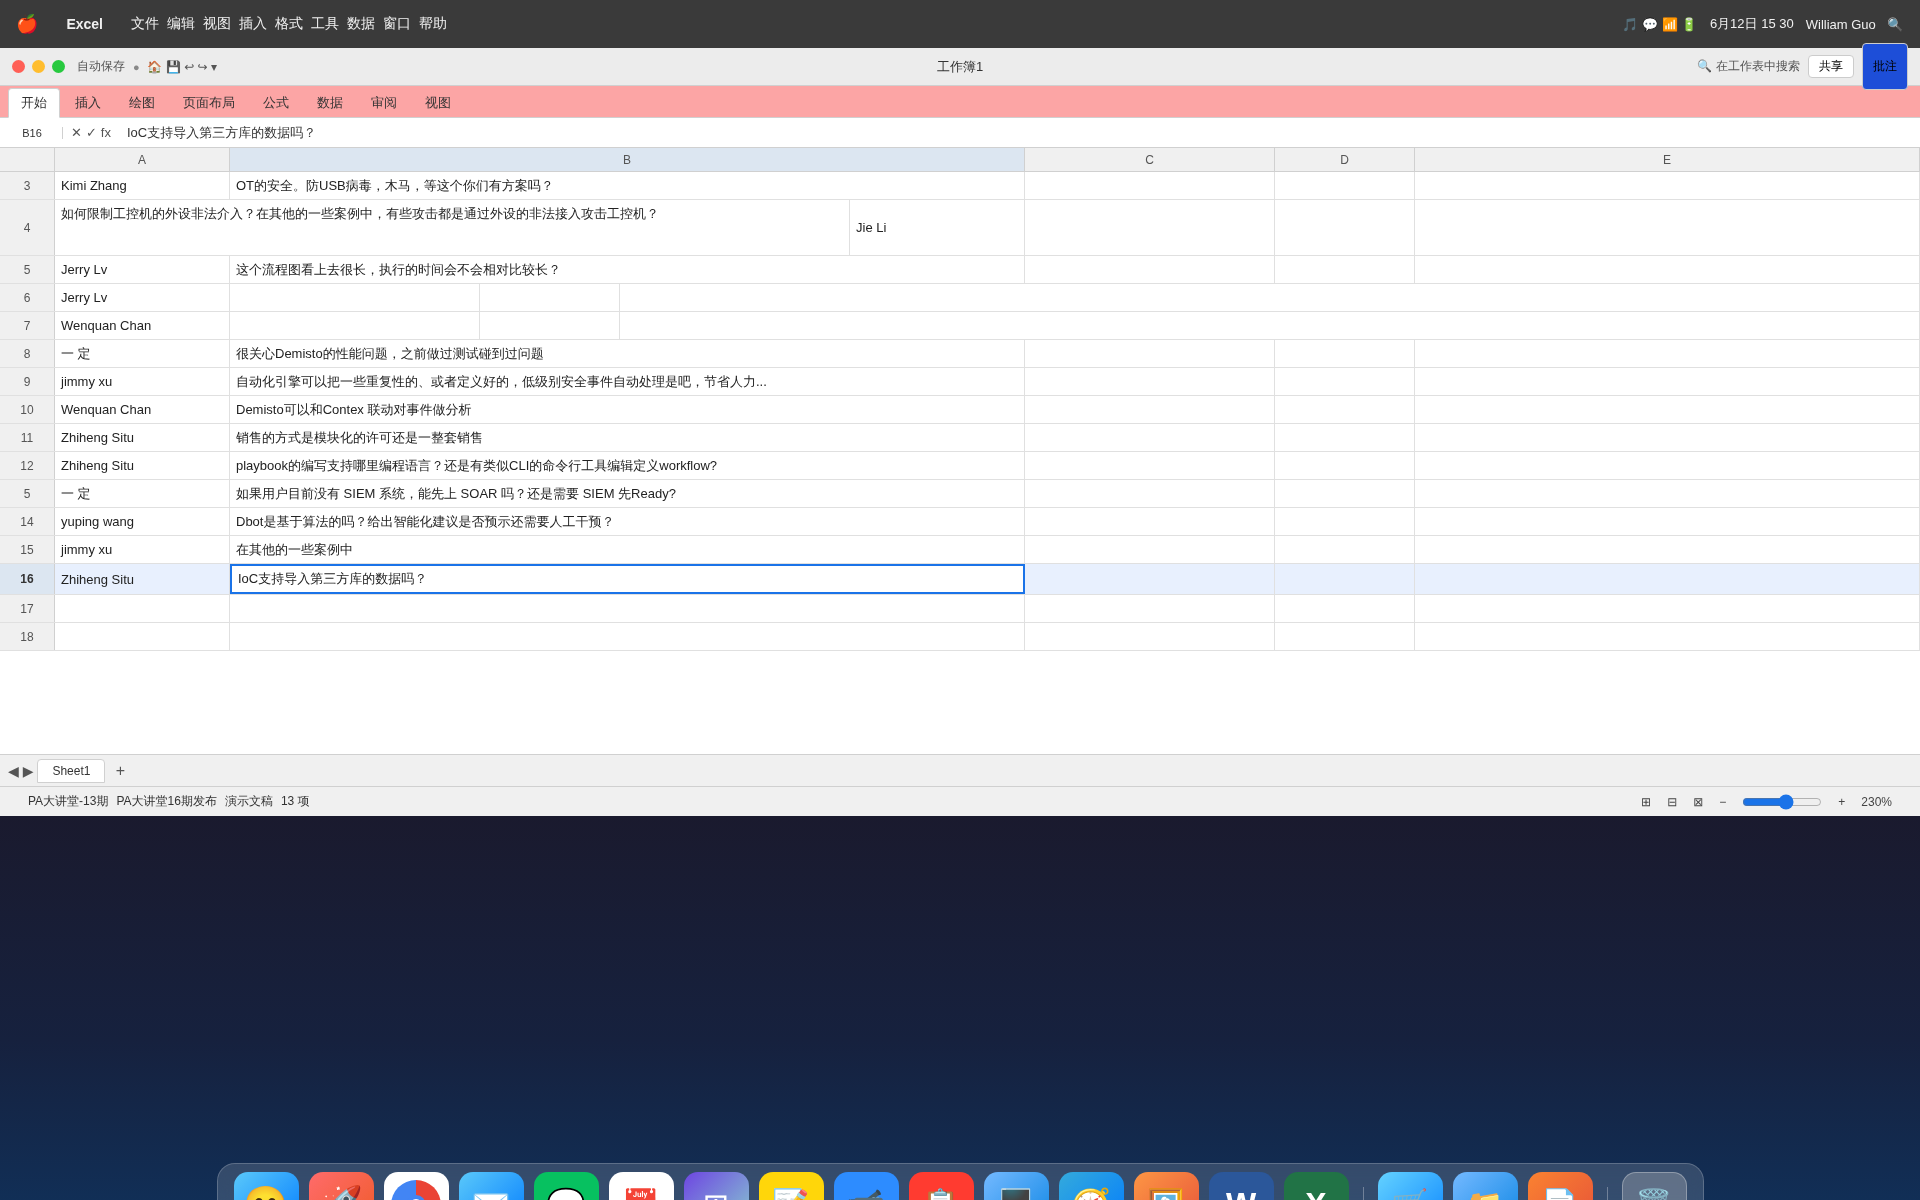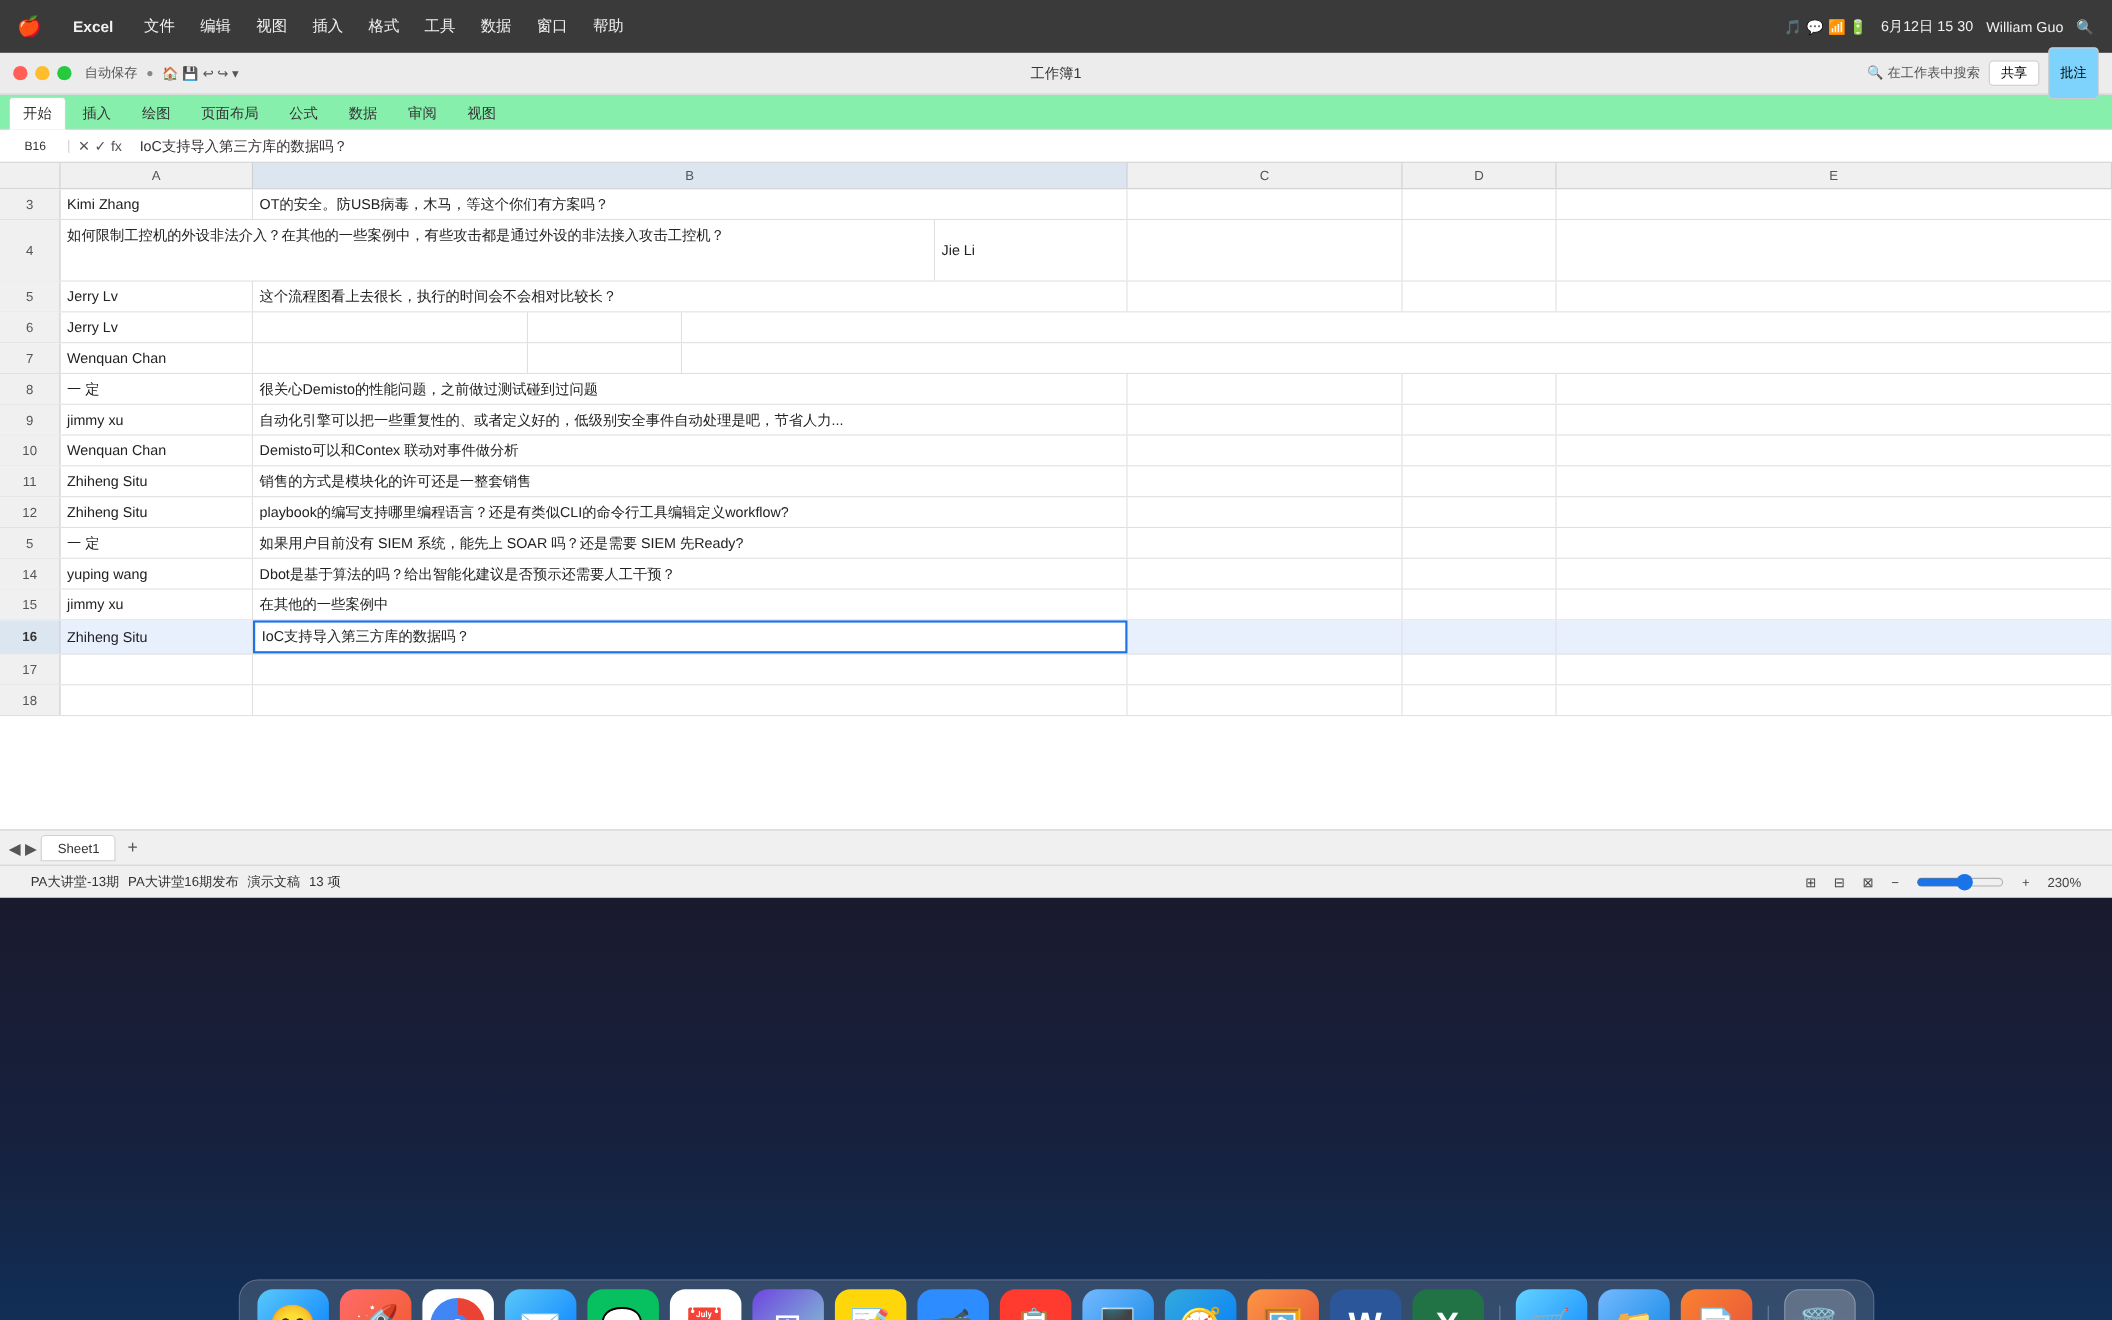--- a/index.html
+++ b/index.html
@@ -27,21 +27,21 @@
     .menubar-apple {
       font-size: 18px;
       margin-right: 8px;
     }
     .menubar-app-name {
       font-weight: bold;
       margin-right: 8px;
     }
     .menubar-items {
       display: flex;
-      gap: 23px;
+      gap: 8px;
     }
     .menubar-right {
       position: absolute;
       right: 16px;
       top: 0;
       height: 100%;
       display: flex;
       align-items: center;
       gap: 12px;
       font-size: 13px;
@@ -106,32 +106,32 @@
     }
     .btn-share {
       background: #fff;
       border: 1px solid #ccc;
       border-radius: 4px;
       padding: 2px 10px;
       font-size: 12px;
       cursor: pointer;
     }
     .btn-comment {
-      background: #7dd3fc;
+      background: #1d4ed8;
       border: 1px solid #ccc;
       border-radius: 4px;
       padding: 14px 10px;
       font-size: 12px;
       cursor: pointer;
     }
 
     
     .ribbon-tabs {
       height: 32px;
-      background: #86efac;
+      background: #fca5a5;
       border-bottom: 1px solid #d0d0d0;
       display: flex;
       align-items: flex-end;
       padding: 0 8px;
       gap: 2px;
     }
     .ribbon-tab {
       padding: 5px 12px;
       font-size: 13px;
       color: #333;

